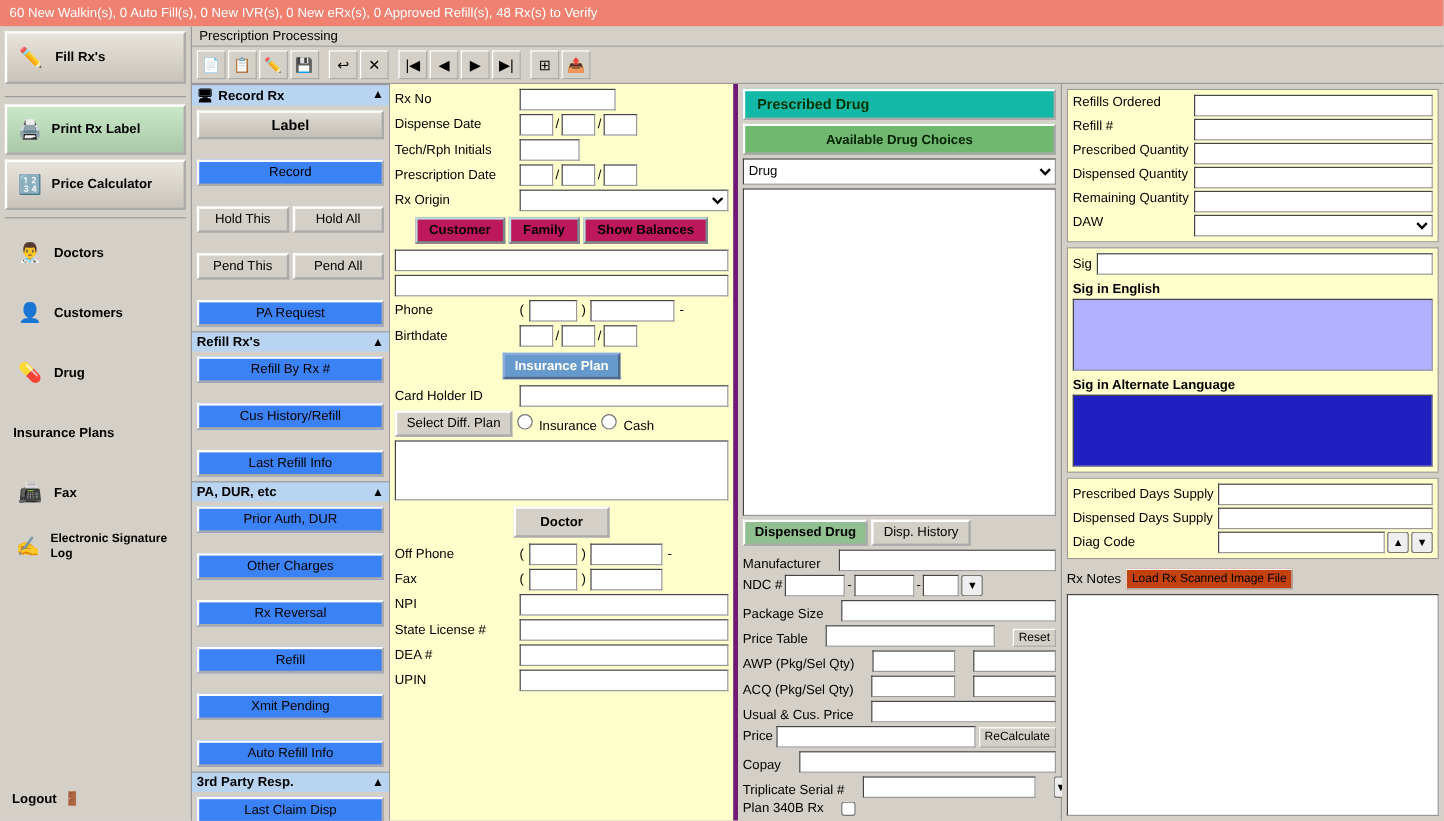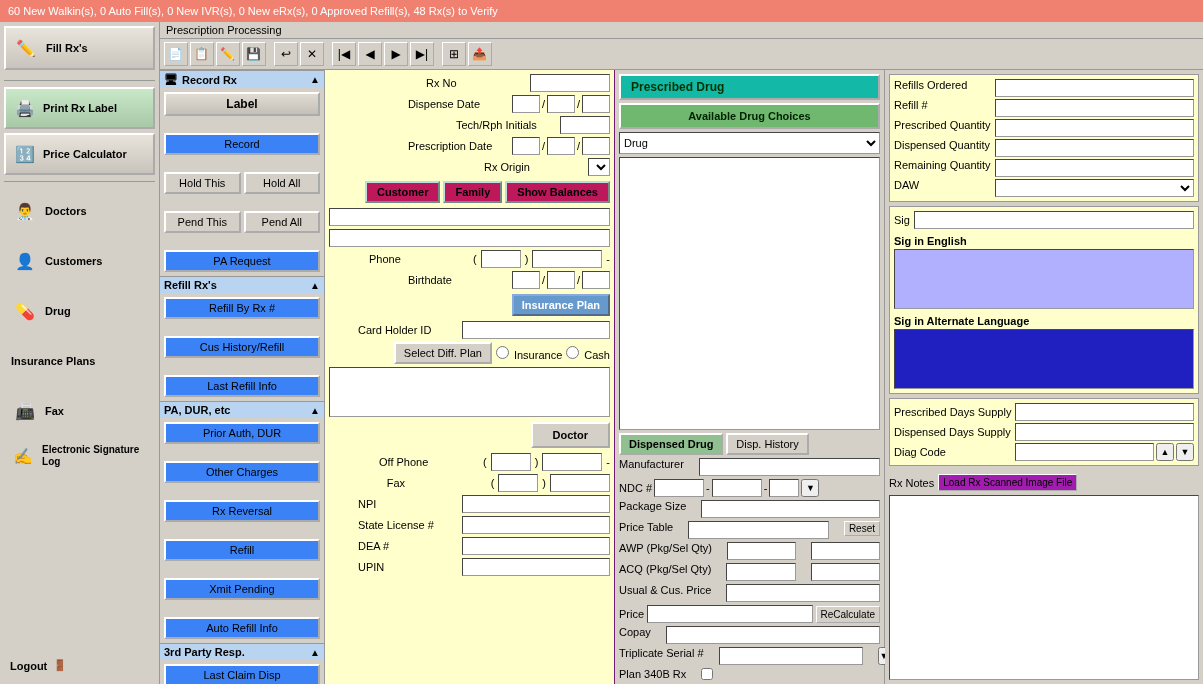--- a/index.html
+++ b/index.html
@@ -204,27 +204,26 @@
       cursor: pointer;
       font-size: 12px;
       font-weight: bold;
       text-align: center;
     }
 
     
     .middle-panel {
       width: 290px;
       background: #ffffcc;
-      border-right: 1px solid #701a75;
+      border-right: 4px solid #701a75;
       padding: 4px;
       display: flex;
       flex-direction: column;
       gap: 3px;
       overflow-y: auto;
-      align-items: flex-end;
     }
 
     .form-row {
       display: flex;
       align-items: center;
       gap: 4px;
     }
 
     .form-label {
       font-size: 11px;
@@ -348,21 +347,21 @@
     .disp-history-btn {
       background: #d4d0c8;
       border: 2px outset #fff;
       padding: 3px 8px;
       cursor: pointer;
       font-size: 11px;
     }
 
     .drug-form-row {
       display: flex;
-      align-items: flex-start;
+      align-items: flex-end;
       gap: 15px;
       font-size: 11px;
     }
 
     .drug-label {
       font-size: 11px;
       white-space: nowrap;
     }
 
     .drug-input {
@@ -492,21 +491,21 @@
     }
 
     .rx-notes {
       display: flex;
       align-items: center;
       gap: 4px;
       margin-top: 4px;
     }
 
     .load-btn {
-      background: #a21caf;
+      background: #c2410c;
       border: 1px outset #fff;
       padding: 2px 4px;
       cursor: pointer;
       font-size: 10px;
       white-space: nowrap;
     }
 
     .insurance-radio { margin-right: 2px; }
 
     .blue-btn {

